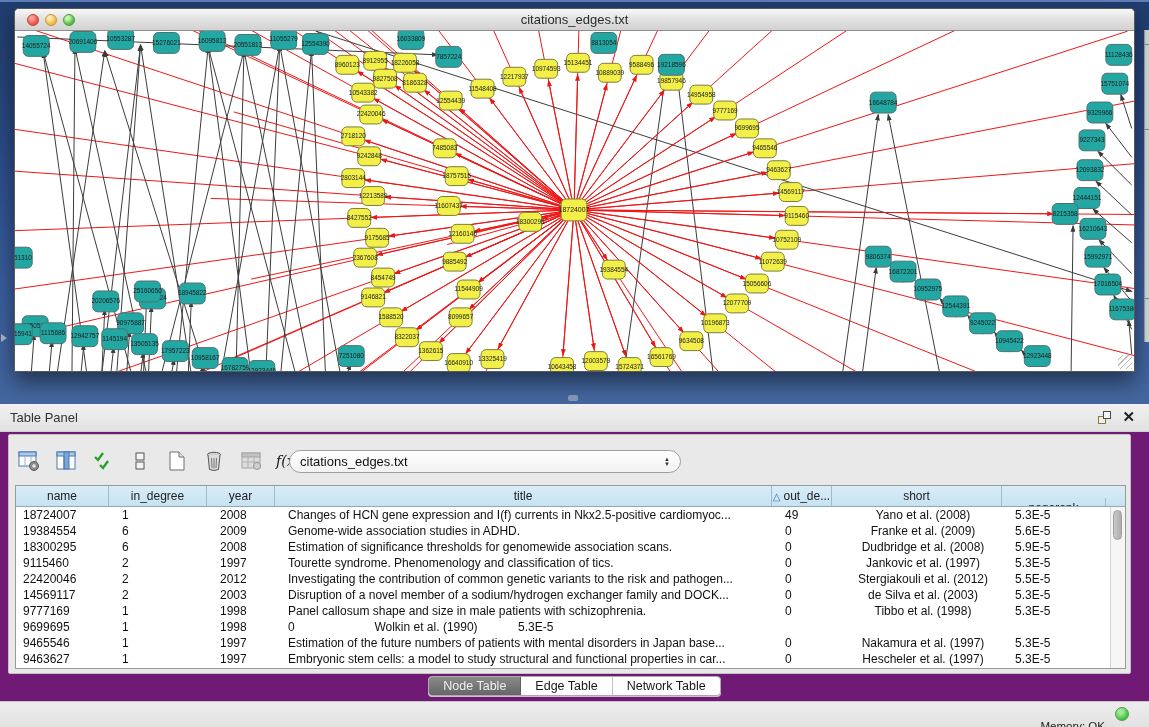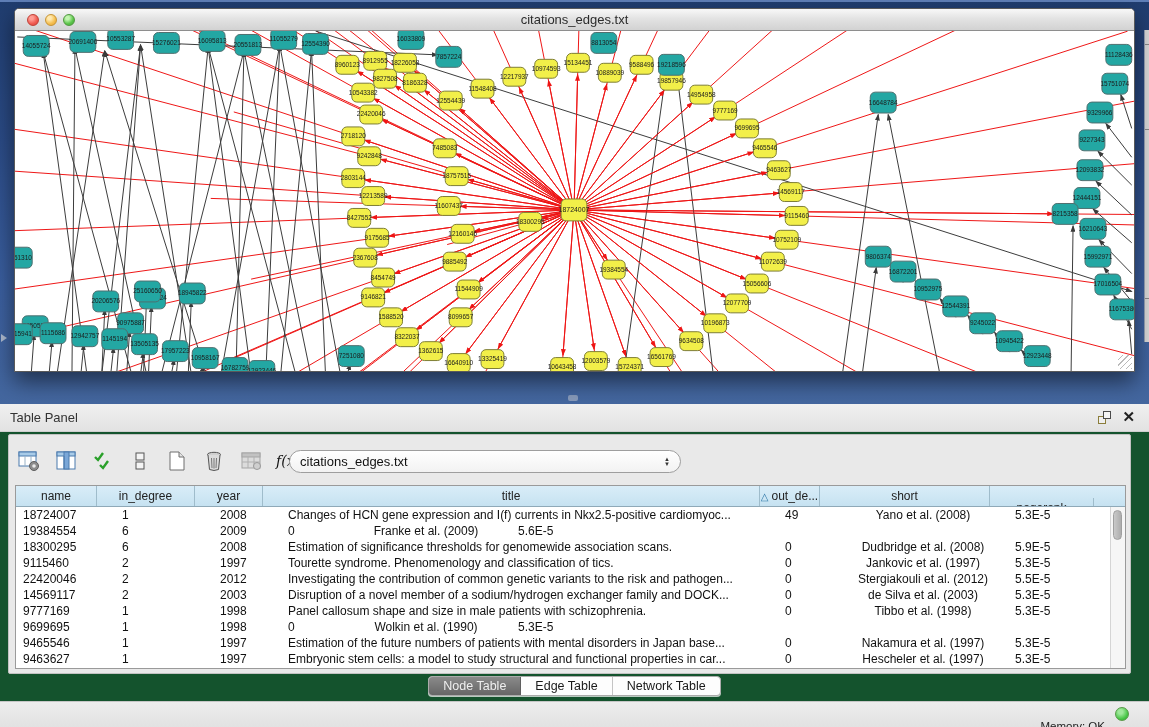--- a/index.html
+++ b/index.html
@@ -1,18 +1,18 @@
 <!DOCTYPE html>
 <html><head>
 <meta charset="utf-8">
 <style>
   * { margin:0; padding:0; box-sizing:border-box; }
   html,body { width:1149px; height:727px; overflow:hidden; background:#E7E7E7;
               font-family:"Liberation Sans", sans-serif; }
-  #screen { position:relative; width:1149px; height:727px; background:#14532d; overflow:hidden; }
+  #screen { position:relative; width:1149px; height:727px; background:#701a75; overflow:hidden; }
 
   
   #net-desktop { position:absolute; left:0; top:0; width:1149px; height:404px;
     background:linear-gradient(180deg,#203D6F 0%, #2B4B86 35%, #3A5E9E 70%, #44679F 100%); }
   #net-desktop .top-sheen { position:absolute; left:0; top:0; width:100%; height:2px; background:#5F7FB7; }
   #left-tiny-arrow { position:absolute; left:1px; top:334px; width:0; height:0;
     border-top:4px solid transparent; border-bottom:4px solid transparent; border-left:6px solid #C9CFDA; opacity:.8; }
   #behind-window-sliver { position:absolute; right:0; top:30px; width:5px; height:312px;
     background:linear-gradient(180deg,#D9D9D9 0 14px,#8a8a8a 14px 15px,#D9D9D9 15px 99px,#8a8a8a 99px 100px,#D9D9D9 100px 268px,#8a8a8a 268px 269px,#D9D9D9 269px 100%);
     border-left:1px solid #97A2B5; }
@@ -582,21 +582,21 @@
     <div id="table-combo">
       <span class="combo-text">citations_edges.txt</span>
       <span class="combo-arrows">
           <span>▲</span>
           <span>▼</span>
         </span>
     </div>
 
     <div id="tp-table">
       <div id="thead">
-          <div class="hcell" style="width: 81px; text-align: center;">name</div>
+          <div class="hcell" style="width: 93px; text-align: center;">name</div>
           <div class="hcell" style="width: 98px;">in_degree</div>
           <div class="hcell" style="width: 68px;">year</div>
           <div class="hcell" style="width: 497px;">title</div>
           <div class="hcell" style="width: 60px;"><span class="sort-tri">△</span>out_de...</div>
           <div class="hcell" style="width: 170px;">short</div>
           <div class="hcell" style="width: 104px; margin-top: 12px;">pagerank</div>
         </div>
       <div id="tbody">
           <div class="trow">
             <div class="tcell" style="width: 99px;">18724007</div>
@@ -604,20 +604,21 @@
             <div class="tcell" style="width: 68px;">2008</div>
             <div class="tcell" style="width: 497px;">Changes of HCN gene expression and I(f) currents in Nkx2.5-positive cardiomyoc...</div>
             <div class="tcell" style="width: 60px;">49</div>
             <div class="tcell center" style="width: 170px;">Yano et al. (2008)</div>
             <div class="tcell" style="width: 104px;">5.3E-5</div>
           </div>
           <div class="trow">
             <div class="tcell" style="width: 99px;">19384554</div>
             <div class="tcell" style="width: 98px;">6</div>
             <div class="tcell" style="width: 68px;">2009</div>
+            <div class="tcell" style="width: 497px;">Genome-wide association studies in ADHD.</div>
             <div class="tcell" style="width: 60px;">0</div>
             <div class="tcell center" style="width: 170px;">Franke et al. (2009)</div>
             <div class="tcell" style="width: 104px;">5.6E-5</div>
           </div>
           <div class="trow">
             <div class="tcell" style="width: 99px;">18300295</div>
             <div class="tcell" style="width: 98px;">6</div>
             <div class="tcell" style="width: 68px;">2008</div>
             <div class="tcell" style="width: 497px;">Estimation of significance thresholds for genomewide association scans.</div>
             <div class="tcell" style="width: 60px;">0</div>

